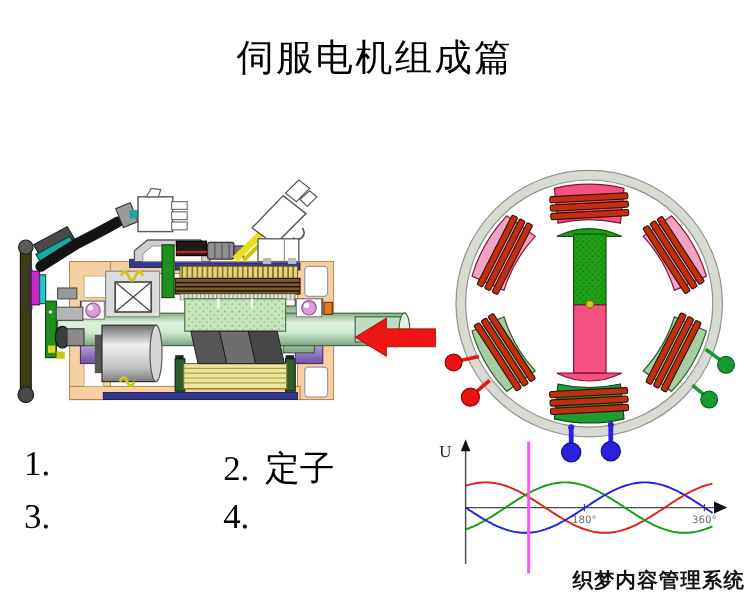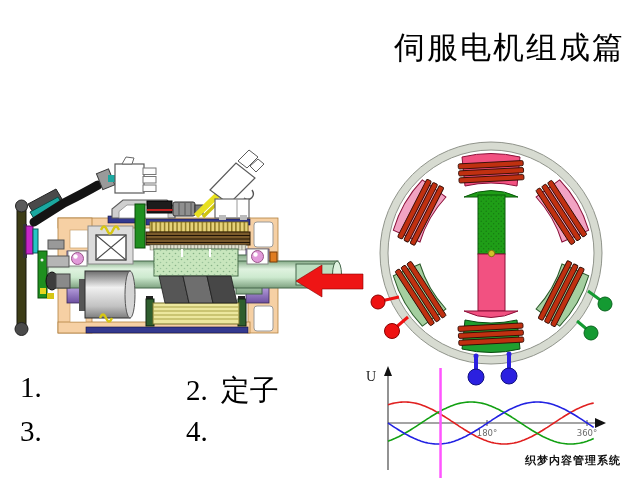--- a/index.html
+++ b/index.html
@@ -1,29 +1,29 @@
 <!DOCTYPE html>
 <html><head>
 <meta charset="utf-8">
 <style>
   html,body{margin:0;padding:0;}
   body{width:625px;height:500px;position:relative;background:#ffffff;overflow:hidden;
        font-family:"Liberation Serif","DejaVu Serif",serif;}
   #scene{position:absolute;left:0;top:0;}
-  .title{position:absolute;top:27px;left:0;width:625px;text-align:right;
+  .title{position:absolute;top:27px;left:0;width:625px;text-align:center;
          font-size:31px;letter-spacing:2px;color:#000;}
   .parts{position:absolute;left:20px;top:371px;display:grid;
          grid-template-columns:166px auto;row-gap:4px;font-size:29px;color:#000;}
   .part-item{display:flex;align-items:baseline;white-space:nowrap;}
   .part-index{margin-right:13px;}
   .watermark{position:absolute;right:4px;top:453px;text-align:right;line-height:15px;
              font-family:"DejaVu Sans",sans-serif;font-weight:bold;color:#141414;
              text-shadow:-1px -1px 0 #fff,1px -1px 0 #fff,-1px 1px 0 #fff,1px 1px 0 #fff,
                          0 -1px 0 #fff,0 1px 0 #fff,-1px 0 0 #fff,1px 0 0 #fff;}
-  .wm1{font-size:11px;letter-spacing:1px;}
+  .wm1{font-size:17px;letter-spacing:1px;margin-top:24px;}
   .wm2{font-size:13px;letter-spacing:2.5px;}
   .ticklabel{font-family:"DejaVu Sans",sans-serif;font-size:8.5px;fill:#6b6b6b;text-anchor:middle;}
   .ylabel{font-family:"Liberation Serif",serif;font-size:14px;fill:#222;}
 </style>
 </head>
 <body>
 
 <svg id="scene" width="625" height="500" viewBox="0 0 625 500">
   <defs>
     <linearGradient id="gradShaft" x1="0" y1="0" x2="0" y2="1">

